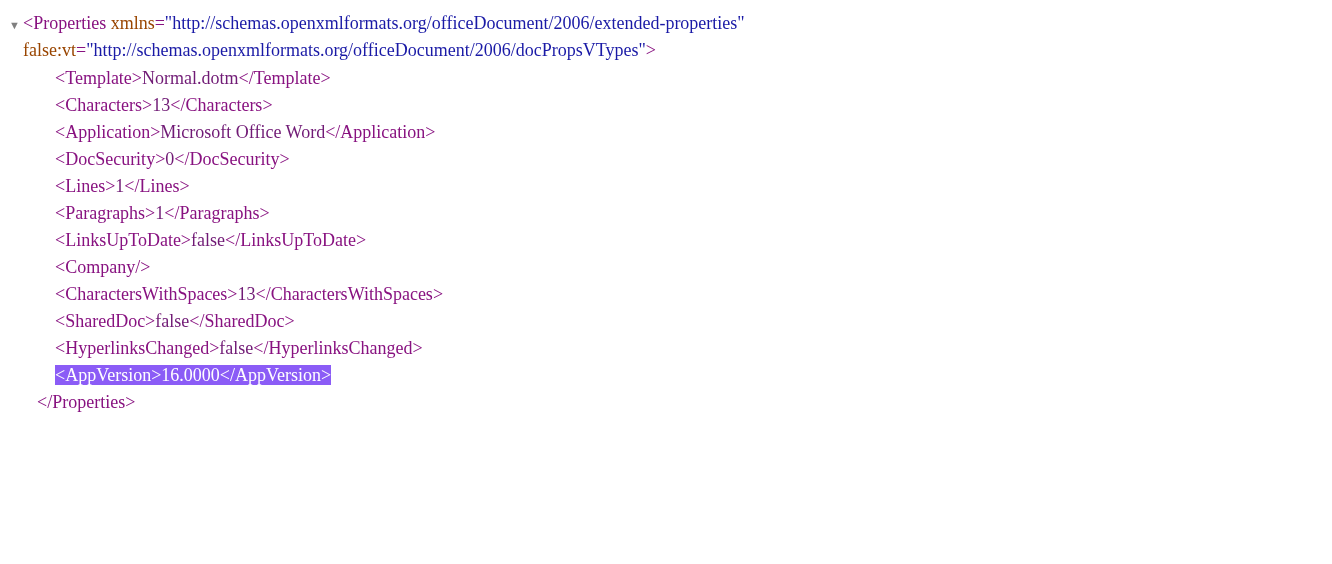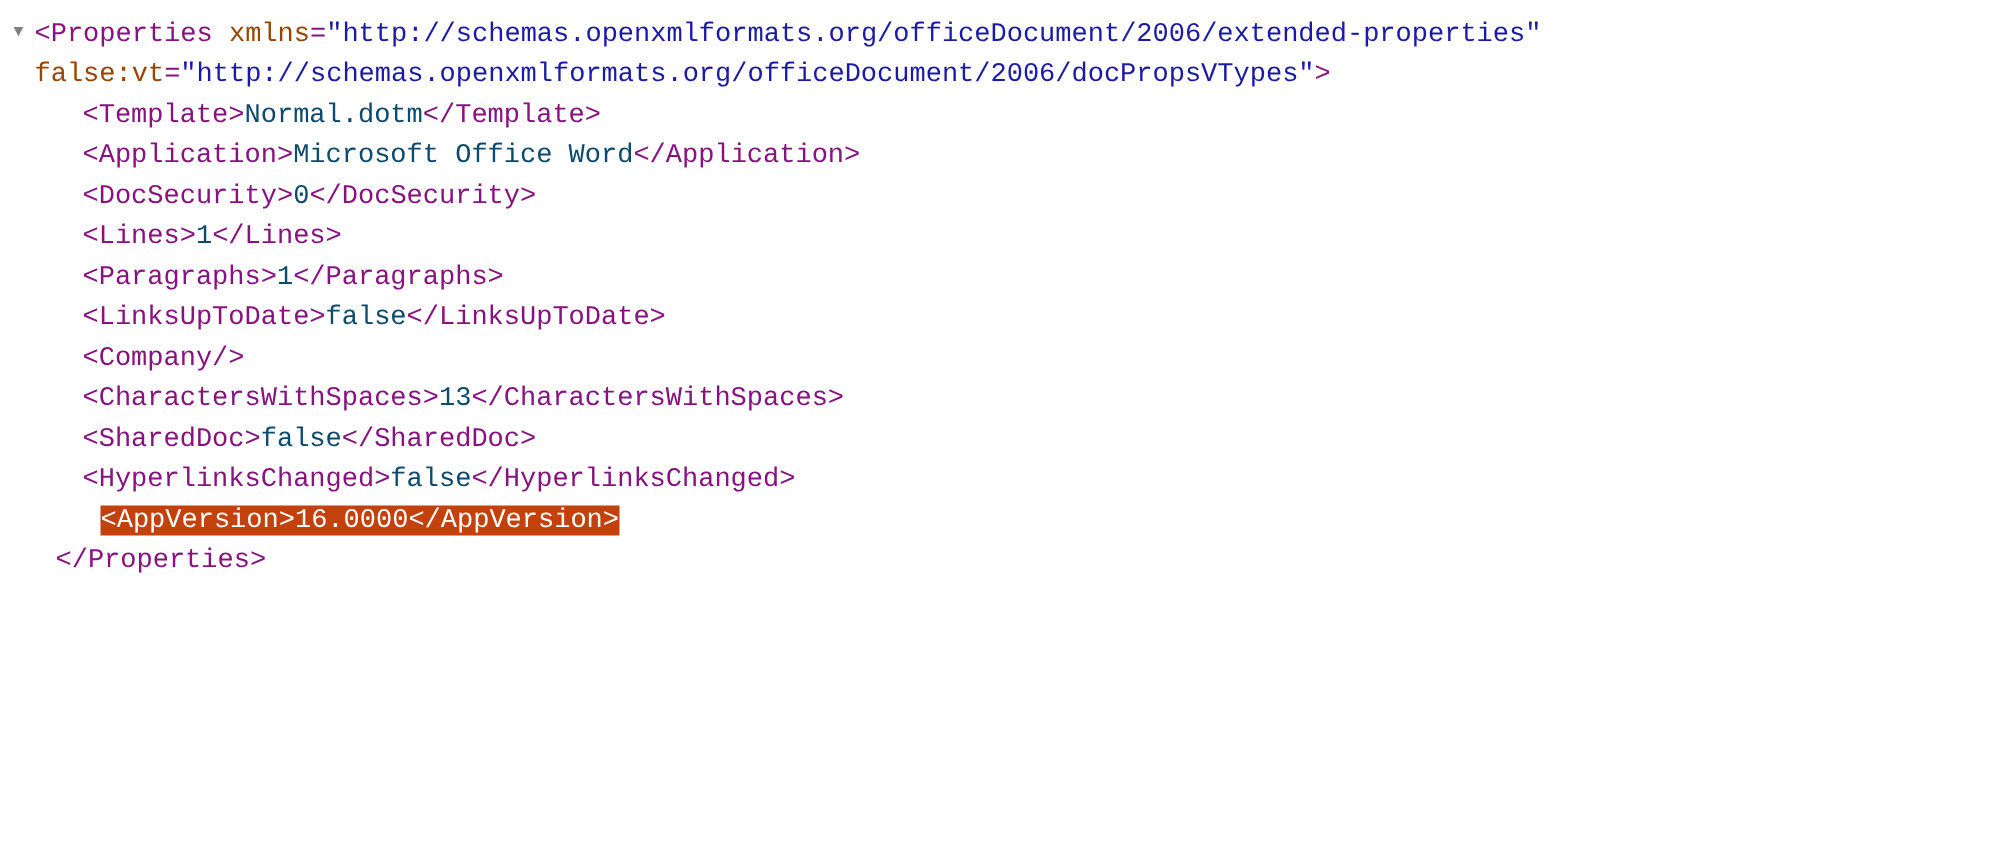--- a/index.html
+++ b/index.html
@@ -10,20 +10,21 @@
     body {
       font-family: Consolas, Monaco, 'Courier New', monospace;
       font-size: 18px;
       line-height: 1.5;
       padding: 10px 5px;
       background: #ffffff;
       white-space: nowrap;
     }
     .line {
       display: block;
+      font-family: Liberation Serif, serif;
     }
     .indent-0 { padding-left: 18px; }
     .indent-1 { padding-left: 50px; }
     .indent-2 { padding-left: 32px; }
     .disclosure {
       display: inline-block;
       width: 12px;
       color: #808080;
       font-size: 11px;
       vertical-align: middle;
@@ -31,42 +32,42 @@
       margin-right: 2px;
       user-select: none;
     }
     .attr-wrap {
       display: inline;
       padding-left: 18px;
     }
     .tag { color: #881280; }
     .attr-name { color: #994500; }
     .attr-val { color: #1a1aa6; }
-    .text { color: #0c4a6e; }
+    .text { color: #701a75; }
     .hl {
-      background: #c2410c;
+      background: #8b5cf6;
       color: #ffffff;
-      margin-left: 12px;
     }
     .hl .tag, .hl .text { color: #ffffff; }
   </style>
 </head>
 <body>
 
 
 
 <div class="line indent-0">
   <span class="disclosure">▼</span><span class="tag">&lt;Properties</span> <span class="attr-name">xmlns</span><span class="tag">=</span><span class="attr-val">"http://schemas.openxmlformats.org/officeDocument/2006/extended-properties"</span>
 </div>
 <div class="line attr-wrap">
   <span class="attr-name">false:vt</span><span class="tag">=</span><span class="attr-val">"http://schemas.openxmlformats.org/officeDocument/2006/docPropsVTypes"</span><span class="tag">&gt;</span>
 </div>
 
 <div id="children">
     <div class="line indent-1"><span><span class="tag">&lt;Template&gt;</span><span class="text">Normal.dotm</span><span class="tag">&lt;/Template&gt;</span></span></div>
+    <div class="line indent-1"><span><span class="tag">&lt;Characters&gt;</span><span class="text">13</span><span class="tag">&lt;/Characters&gt;</span></span></div>
     <div class="line indent-1"><span><span class="tag">&lt;Application&gt;</span><span class="text">Microsoft Office Word</span><span class="tag">&lt;/Application&gt;</span></span></div>
     <div class="line indent-1"><span><span class="tag">&lt;DocSecurity&gt;</span><span class="text">0</span><span class="tag">&lt;/DocSecurity&gt;</span></span></div>
     <div class="line indent-1"><span><span class="tag">&lt;Lines&gt;</span><span class="text">1</span><span class="tag">&lt;/Lines&gt;</span></span></div>
     <div class="line indent-1"><span><span class="tag">&lt;Paragraphs&gt;</span><span class="text">1</span><span class="tag">&lt;/Paragraphs&gt;</span></span></div>
     <div class="line indent-1"><span><span class="tag">&lt;LinksUpToDate&gt;</span><span class="text">false</span><span class="tag">&lt;/LinksUpToDate&gt;</span></span></div>
     <div class="line indent-1"><span><span class="tag">&lt;Company/&gt;</span></span></div>
     <div class="line indent-1"><span><span class="tag">&lt;CharactersWithSpaces&gt;</span><span class="text">13</span><span class="tag">&lt;/CharactersWithSpaces&gt;</span></span></div>
     <div class="line indent-1"><span><span class="tag">&lt;SharedDoc&gt;</span><span class="text">false</span><span class="tag">&lt;/SharedDoc&gt;</span></span></div>
     <div class="line indent-1"><span><span class="tag">&lt;HyperlinksChanged&gt;</span><span class="text">false</span><span class="tag">&lt;/HyperlinksChanged&gt;</span></span></div>
     <div class="line indent-1"><span class="hl"><span class="tag">&lt;AppVersion&gt;</span><span class="text">16.0000</span><span class="tag">&lt;/AppVersion&gt;</span></span></div>

